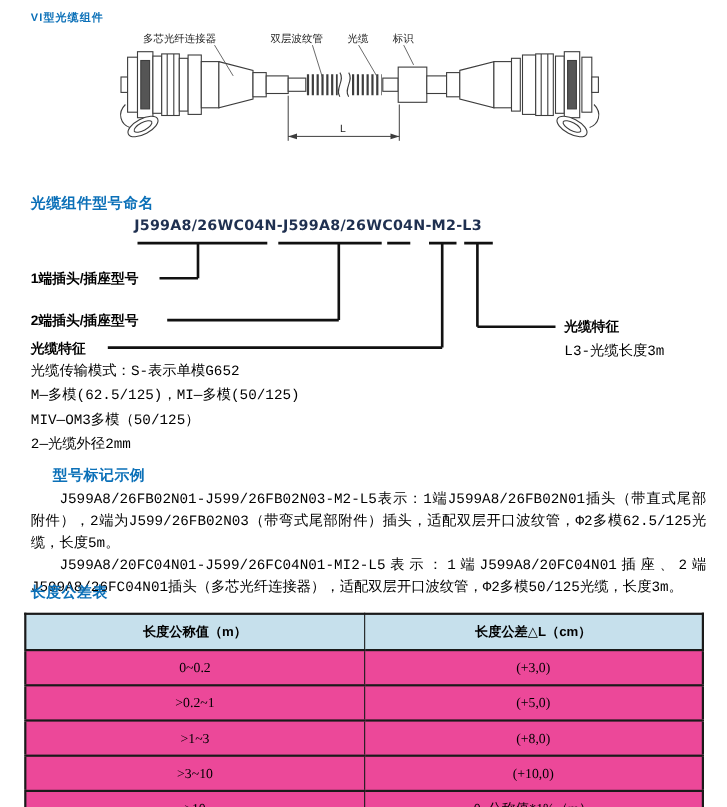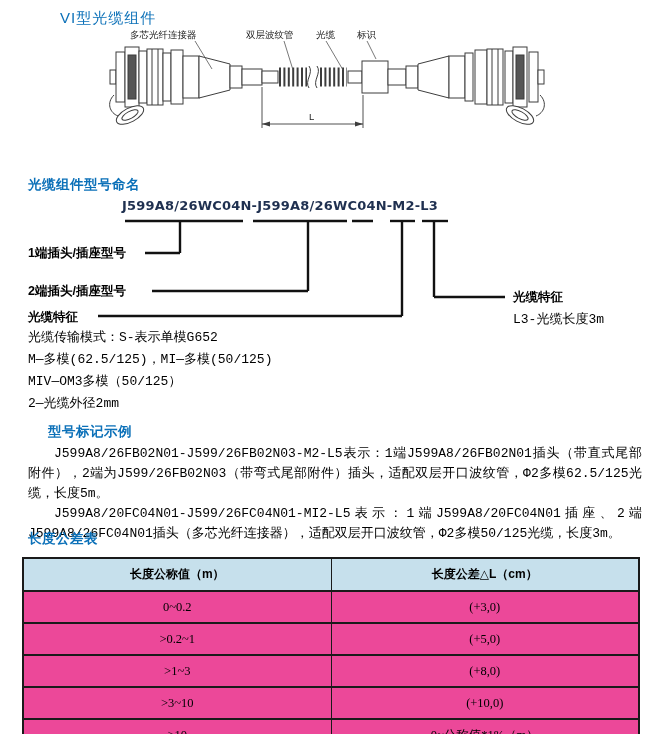--- a/index.html
+++ b/index.html
@@ -2,21 +2,21 @@
 <html><head>
 <meta charset="utf-8">
 <style>
   html,body{margin:0;padding:0;background:#fff;}
   #page{
     position:relative;width:661px;height:734px;background:#fff;overflow:hidden;
     font-family:"Liberation Sans","DejaVu Sans",sans-serif;color:#000;
   }
   .abs{position:absolute;}
   .h-blue{color:#0b70b8;font-weight:bold;font-size:13.5px;letter-spacing:.5px;}
-  .title{color:#0b70b8;font-weight:normal;font-size:15px;letter-spacing:1px;margin-left:32px;}
+  .title{color:#0b70b8;font-weight:bold;font-size:10px;letter-spacing:1px;}
   .note{font-weight:bold;font-size:12.5px;letter-spacing:.2px;}
   .model-code{
     font-family:"DejaVu Sans","Liberation Sans",sans-serif;
     font-weight:bold;font-size:13px;color:#1f3050;letter-spacing:.2px;
   }
   .callout-label{font-weight:bold;font-size:12.5px;}
   .serif{font-family:Liberation Mono, monospace;font-size:13px;}
   .feature-lines div{height:22px;line-height:22px;}
   .examples{width:614px;line-height:20px;text-align:justify;}
   .examples p{margin:0;text-indent:2em;}

